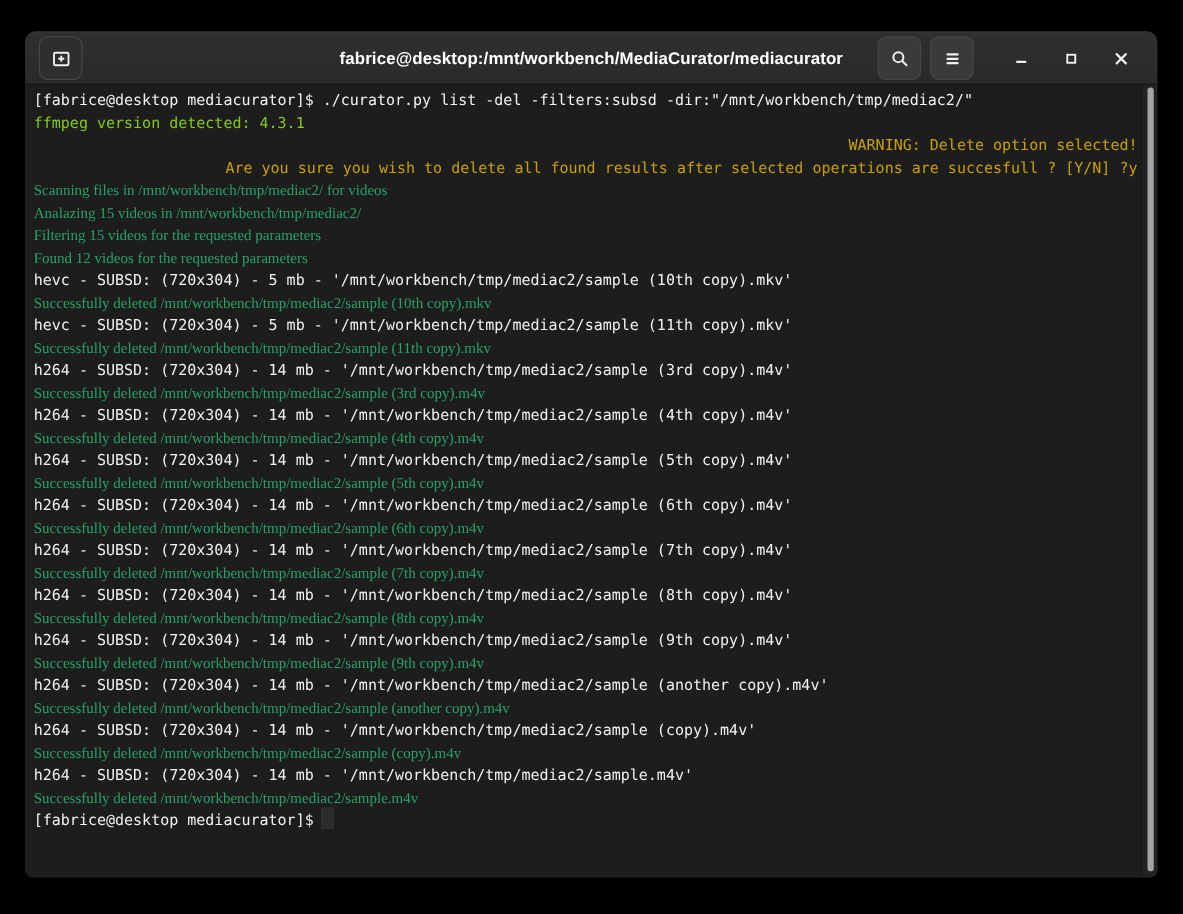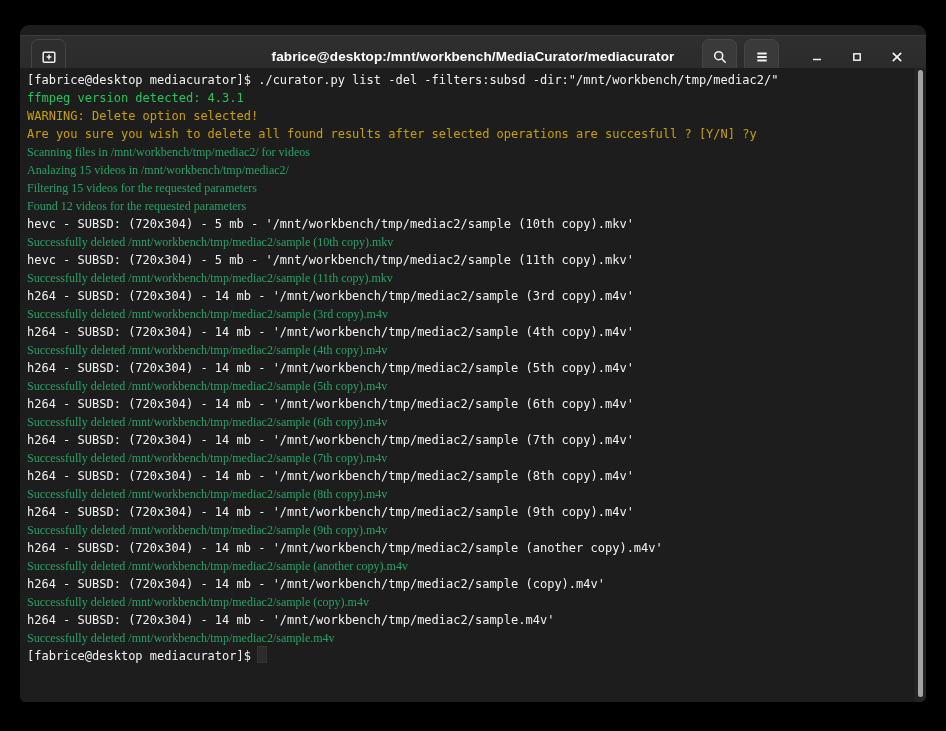--- a/index.html
+++ b/index.html
@@ -12,21 +12,21 @@
     background:#1d1d1d;
     box-shadow:0 2px 10px rgba(0,0,0,.6);
   }
 
   
   .titlebar {
     position:relative; height:43px;
     background:linear-gradient(#2f2f2f,#2a2a2a);
     border-bottom:1px solid #161616;
     box-shadow:inset 0 1px 0 rgba(255,255,255,.06);
-    display:flex; align-items:center;margin-top:10px;
+    display:flex; align-items:center;
   }
   .tb-btn {
     display:flex; align-items:center; justify-content:center;
     width:35px; height:35px; border-radius:7px; cursor:pointer;
     background:#333333; border:1px solid #454545;
   }
   .new-tab-btn { position:absolute; left:11px; top:4px; background:#2e2e2e; }
   .win-title {
     position:absolute; left:0; right:0; text-align:center;
     color:#ffffff; font-size:13.5px; font-weight:700; letter-spacing:.1px;
@@ -46,22 +46,22 @@
     position:absolute; top:43px; left:0; right:0; bottom:0;
     background:#1d1d1d; cursor:text;
   }
   .term-output {
     position:absolute; top:3px; left:7px; right:16px; bottom:0;
     font-family:"DejaVu Sans Mono", monospace;
     font-size:12px; line-height:18px; white-space:pre;
   }
   .term-line { height:18px; }
   .c-white  { color:#f1f1f1; }
-  .c-blue   { color:#22c55e; }
-  .c-yellow { color:#c9a004; }
+  .c-blue   { color:#84cc16; }
+  .c-yellow { color:#c9a004;text-align:right; }
   .c-green  { color:#26a269;font-family:Liberation Serif, serif; }
   .cursor {
     display:inline-block; width:8px; height:15px; vertical-align:-2px;
     background:#2c2c2c; outline:1px solid #343434;
   }
 
   
   .scroll-gutter {
     position:absolute; top:0; bottom:0; right:0; width:13px;
     background:#232323; border-left:1px solid #1a1a1a;

